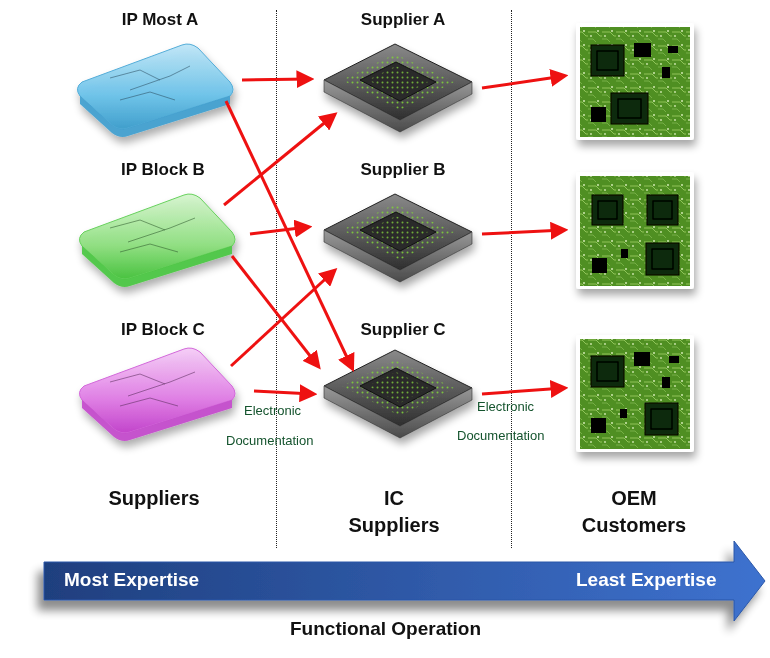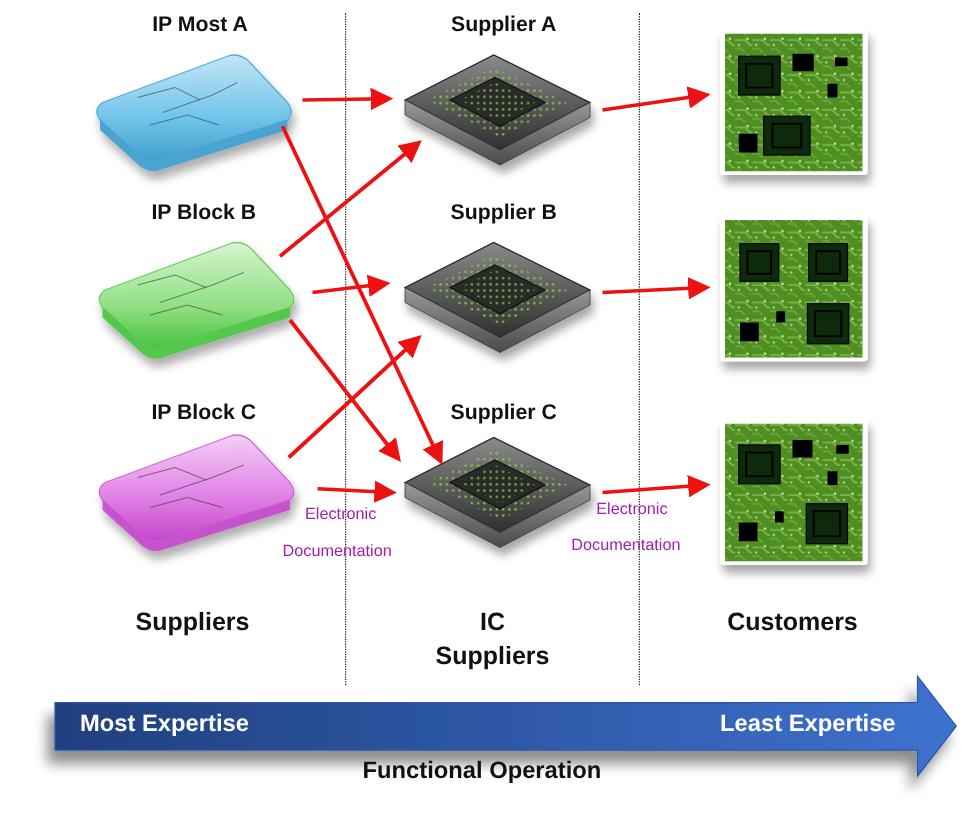--- a/index.html
+++ b/index.html
@@ -1,23 +1,23 @@
 <!DOCTYPE html>
 <html><head>
 <meta charset="utf-8">
 <style>
   html, body { margin: 0; padding: 0; background: #ffffff; }
   body { width: 770px; height: 658px; position: relative; overflow: hidden; font-family: "Liberation Sans", "DejaVu Sans", sans-serif; }
   .lbl { position: absolute; font-weight: bold; color: #111; text-align: center; white-space: nowrap; font-size: 17px; }
   .collbl { position: absolute; font-weight: bold; color: #111; text-align: center; font-size: 20px; line-height: 27px; width: 200px; }
-  .doc { position: absolute; color: #a21caf; font-size: 13px; white-space: nowrap; }
+  .doc { position: absolute; color: #14532d; font-size: 13px; white-space: nowrap; }
   .divider { position: absolute; top: 10px; width: 0; height: 538px; border-left: 1px dotted #222; }
   svg.layer { position: absolute; left: 0; top: 0; }
   .arrowtxt { position: absolute; color: #fff; font-weight: bold; font-size: 19px; white-space: nowrap; margin-left: 12px; }
-  .funcop { position: absolute; font-weight: bold; color: #111; font-size: 19px; white-space: nowrap; }
+  .funcop { position: absolute; font-weight: bold; color: #111; font-size: 19px; white-space: nowrap; margin-top: 12px; }
 </style>
 </head>
 <body>
 
 <div class="divider" style="left:276px;"></div>
 <div class="divider" style="left:511px;"></div>
 
 <svg class="layer" width="770" height="658">
   <defs>
     <linearGradient id="gBlue" x1="0" y1="0" x2="0" y2="1">
@@ -194,19 +194,20 @@
 <div class="doc" style="left:457px; top:428px;">Documentation</div>
 
 <div class="collbl" style="left:54px; top:485px;">
   <div>Suppliers</div>
 </div>
 <div class="collbl" style="left:294px; top:485px;">
   <div>IC</div>
   <div>Suppliers</div>
 </div>
 <div class="collbl" style="left:534px; top:485px;">
+  <div>OEM</div>
   <div>Customers</div>
 </div>
 
 <div class="arrowtxt" style="left:52px; top:569px;">Most Expertise</div>
 <div class="arrowtxt" style="left:564px; top:569px;">Least Expertise</div>
 
 <div class="funcop" style="left:290px; top:606px;">Functional Operation</div>
 
 </body></html>

